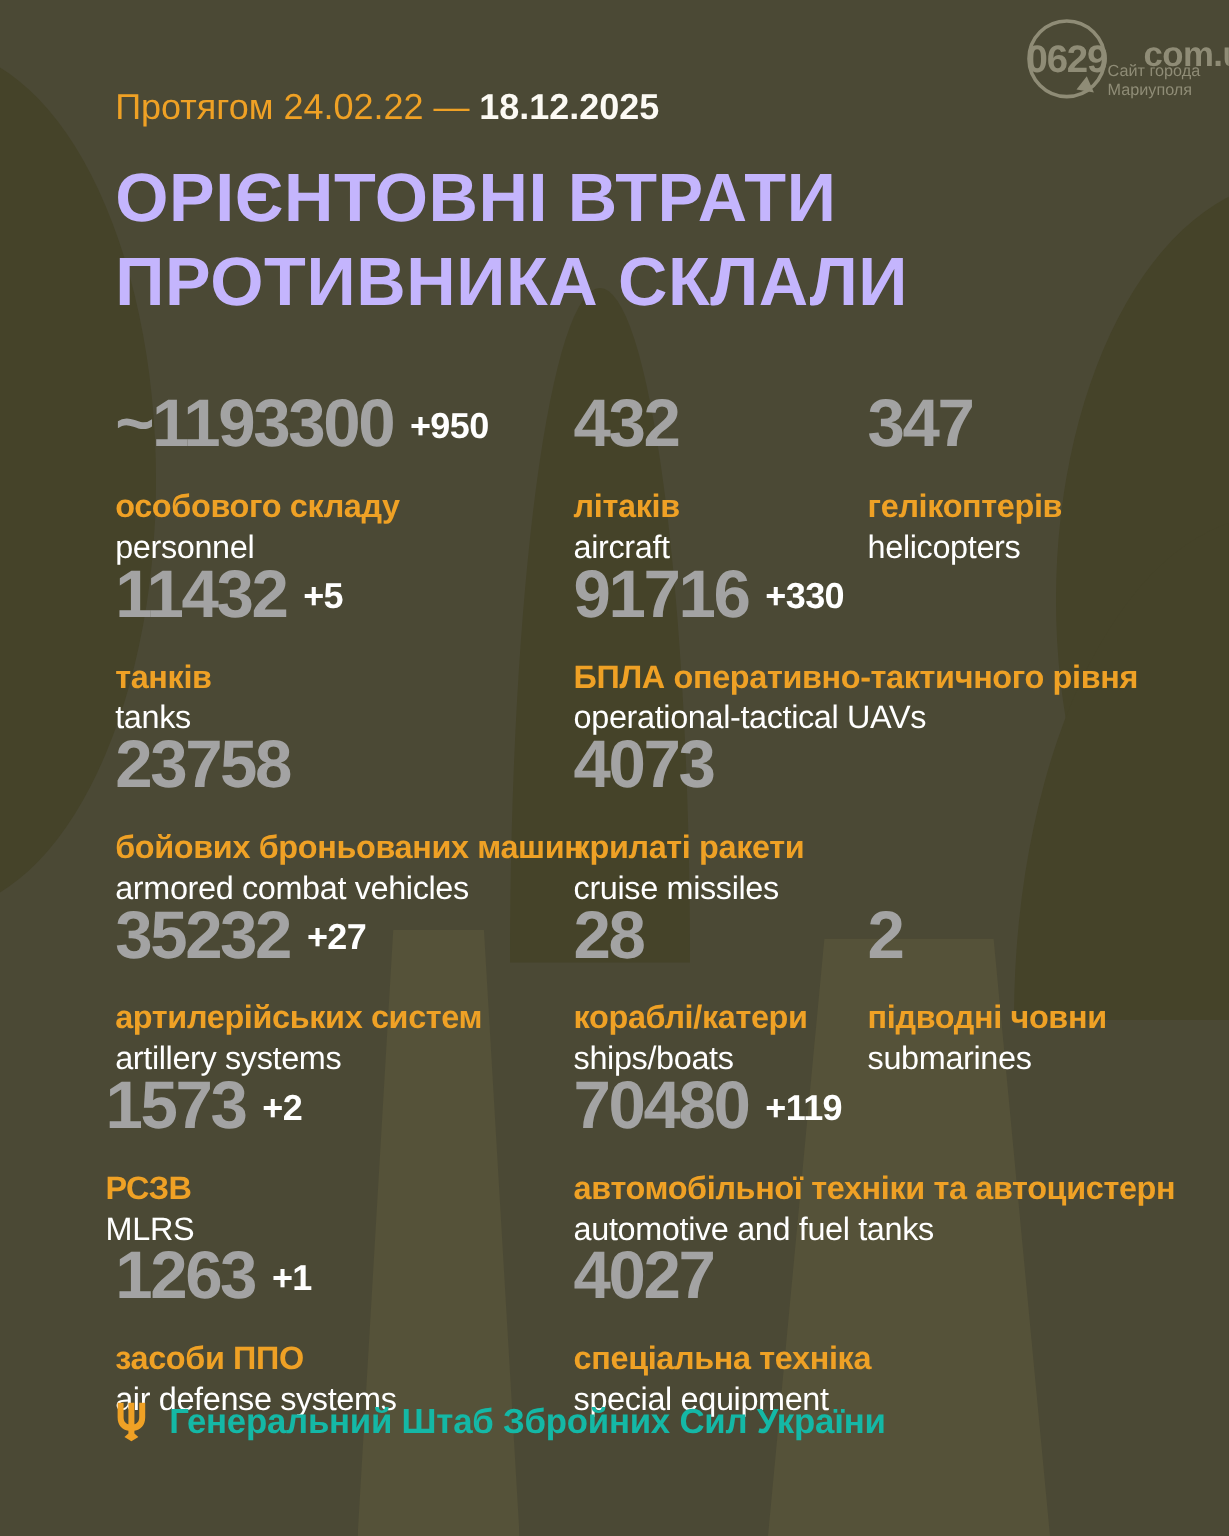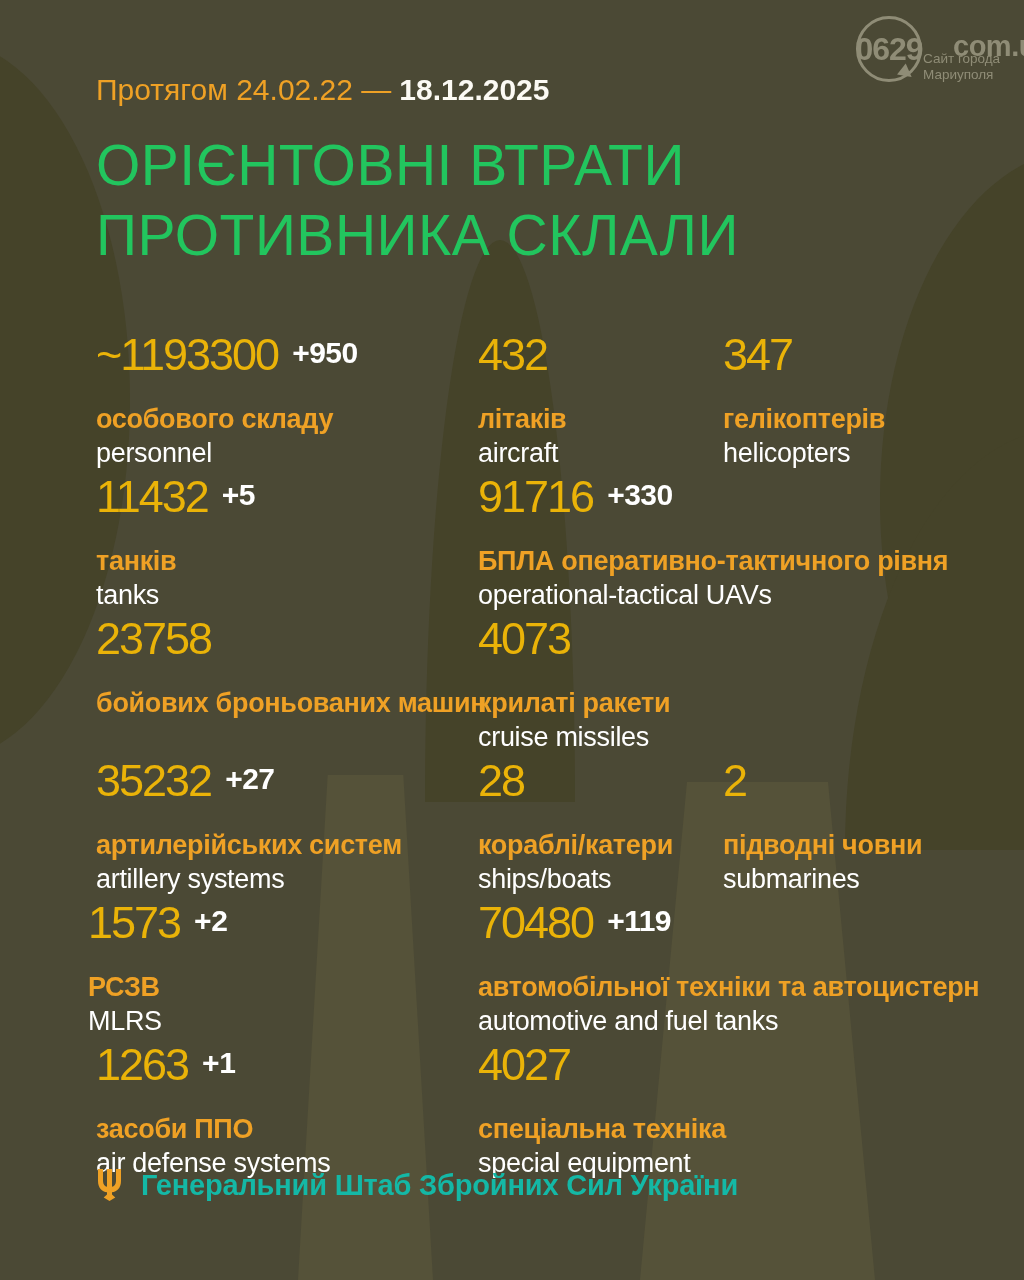--- a/index.html
+++ b/index.html
@@ -27,27 +27,27 @@
   .logo{position:absolute;z-index:2;left:856px;top:14px;width:168px;height:84px;color:#97947E;opacity:.9;}
   .logo-circle{position:absolute;left:0;top:2px;width:60px;height:60px;border:3px solid currentColor;border-radius:50%;
     display:flex;align-items:center;justify-content:center;font-size:32px;font-weight:bold;letter-spacing:-1px;}
   .logo-domain{position:absolute;left:69px;top:16px;font-size:29px;font-weight:bold;letter-spacing:-.5px;margin-left:28px;}
   .logo-tagline{position:absolute;left:67px;top:37px;font-size:13.5px;line-height:16px;font-weight:500;}
   .logo-arrow{position:absolute;left:44px;top:52px;width:0;height:0;
     border-left:13px solid currentColor;border-top:7px solid transparent;border-bottom:7px solid transparent;
     transform:rotate(38deg);}
 
   
-  .title{position:absolute;z-index:2;left:96px;top:130px;font-size:57px;line-height:70px;font-weight:normal;
-    color:#22c55e;letter-spacing:.5px;white-space:nowrap;}
+  .title{position:absolute;z-index:2;left:96px;top:130px;font-size:57px;line-height:70px;font-weight:bold;
+    color:#c4b5fd;letter-spacing:.5px;white-space:nowrap;}
 
   
   .stat{position:absolute;z-index:2;white-space:nowrap;}
   .num-line{line-height:54px;}
-  .num{font-size:45px;font-weight:normal;color:#eab308;letter-spacing:-2px;}
+  .num{font-size:56px;font-weight:bold;color:#a3a3a3;letter-spacing:-2px;}
   .delta{font-size:30px;font-weight:bold;color:#ffffff;margin-left:14px;letter-spacing:-.5px;vertical-align:7px;}
   .label-uk{margin-top:12px;font-size:27px;line-height:30px;font-weight:bold;color:#EFA125;letter-spacing:-.3px;}
   .label-en{margin-top:4px;font-size:27px;line-height:30px;color:#ffffff;letter-spacing:-.3px;}
 
   
   .footer{position:absolute;z-index:2;left:96px;top:1168px;display:flex;align-items:center;}
   .footer svg{display:block;}
   .footer-text{margin-left:18px;font-size:29px;font-weight:bold;letter-spacing:-.2px;color:#14b8a6;white-space:nowrap;}
 </style>
 </head>
@@ -104,20 +104,21 @@
 </div>
 <div class="stat" style="left:478px;top:468px;">
   <div class="num-line"><span class="num">91716</span><span class="delta">+330</span></div>
   <div class="label-uk">БПЛА оперативно-тактичного рівня</div>
   <div class="label-en">operational-tactical UAVs</div>
 </div>
 
 <div class="stat" style="left:96px;top:610px;">
   <div class="num-line"><span class="num">23758</span><span class="delta"></span></div>
   <div class="label-uk">бойових броньованих машин</div>
+  <div class="label-en">armored combat vehicles</div>
 </div>
 <div class="stat" style="left:478px;top:610px;">
   <div class="num-line"><span class="num">4073</span><span class="delta"></span></div>
   <div class="label-uk">крилаті ракети</div>
   <div class="label-en">cruise missiles</div>
 </div>
 
 <div class="stat" style="left:96px;top:752px;">
   <div class="num-line"><span class="num">35232</span><span class="delta">+27</span></div>
   <div class="label-uk">артилерійських систем</div>

